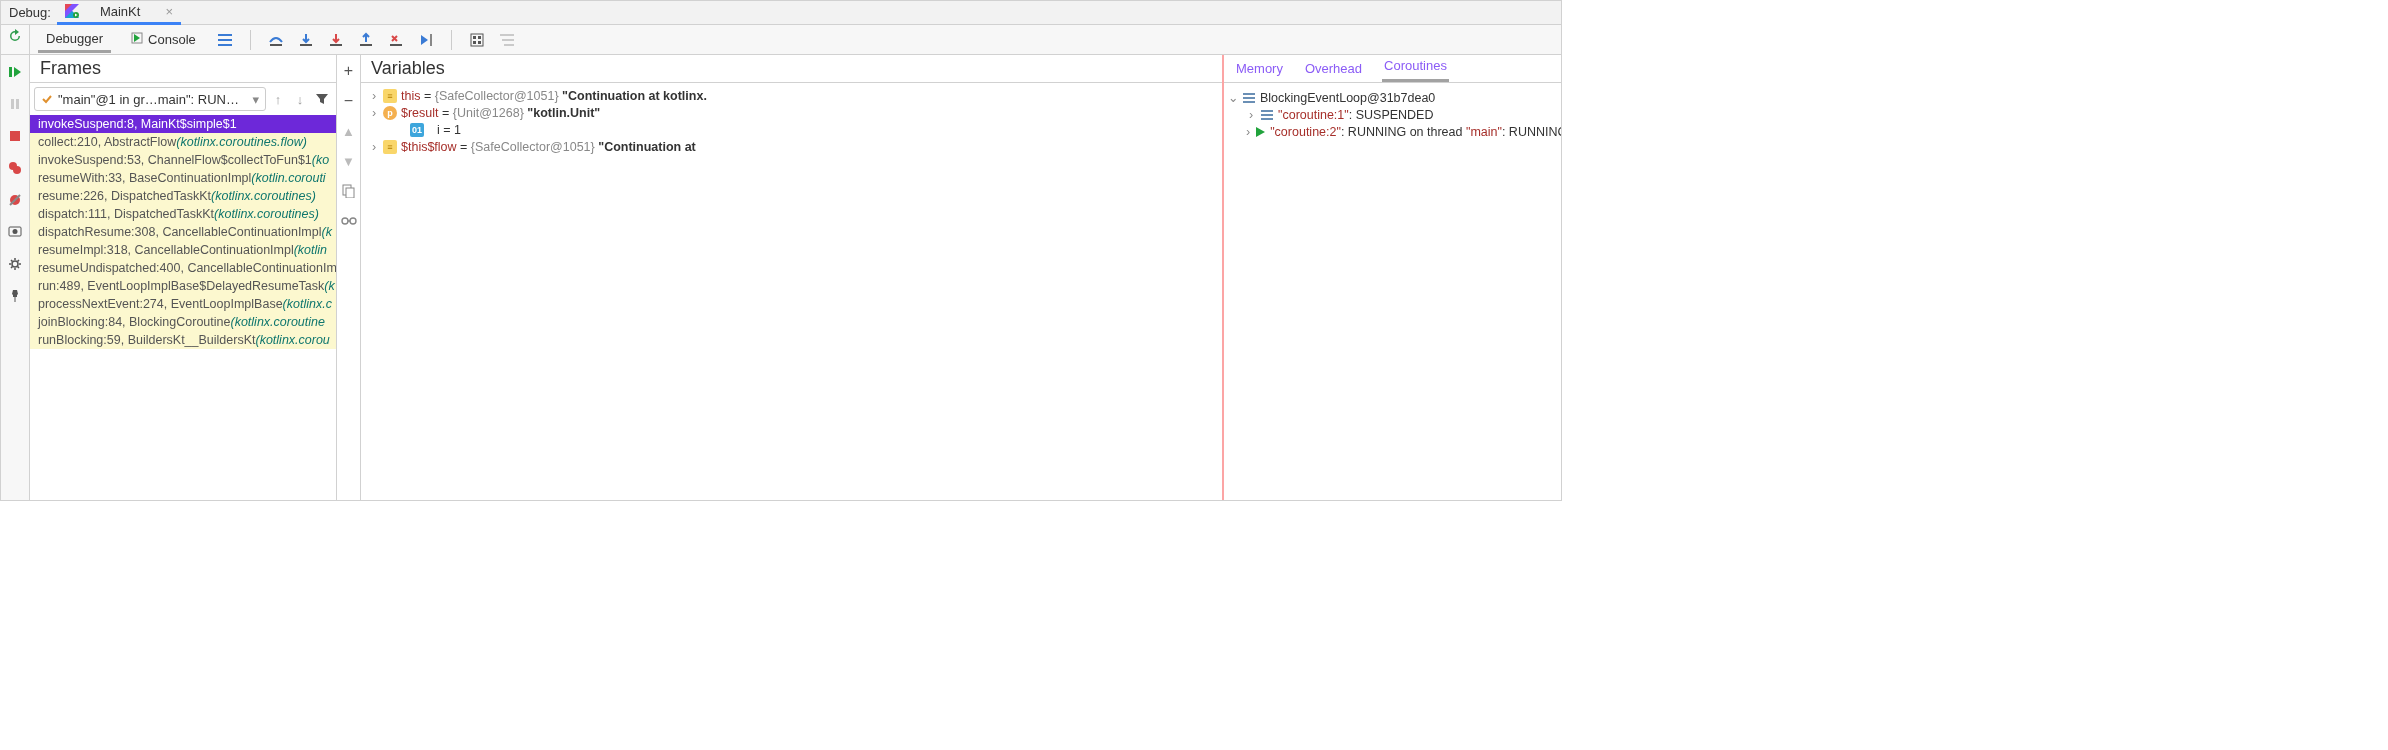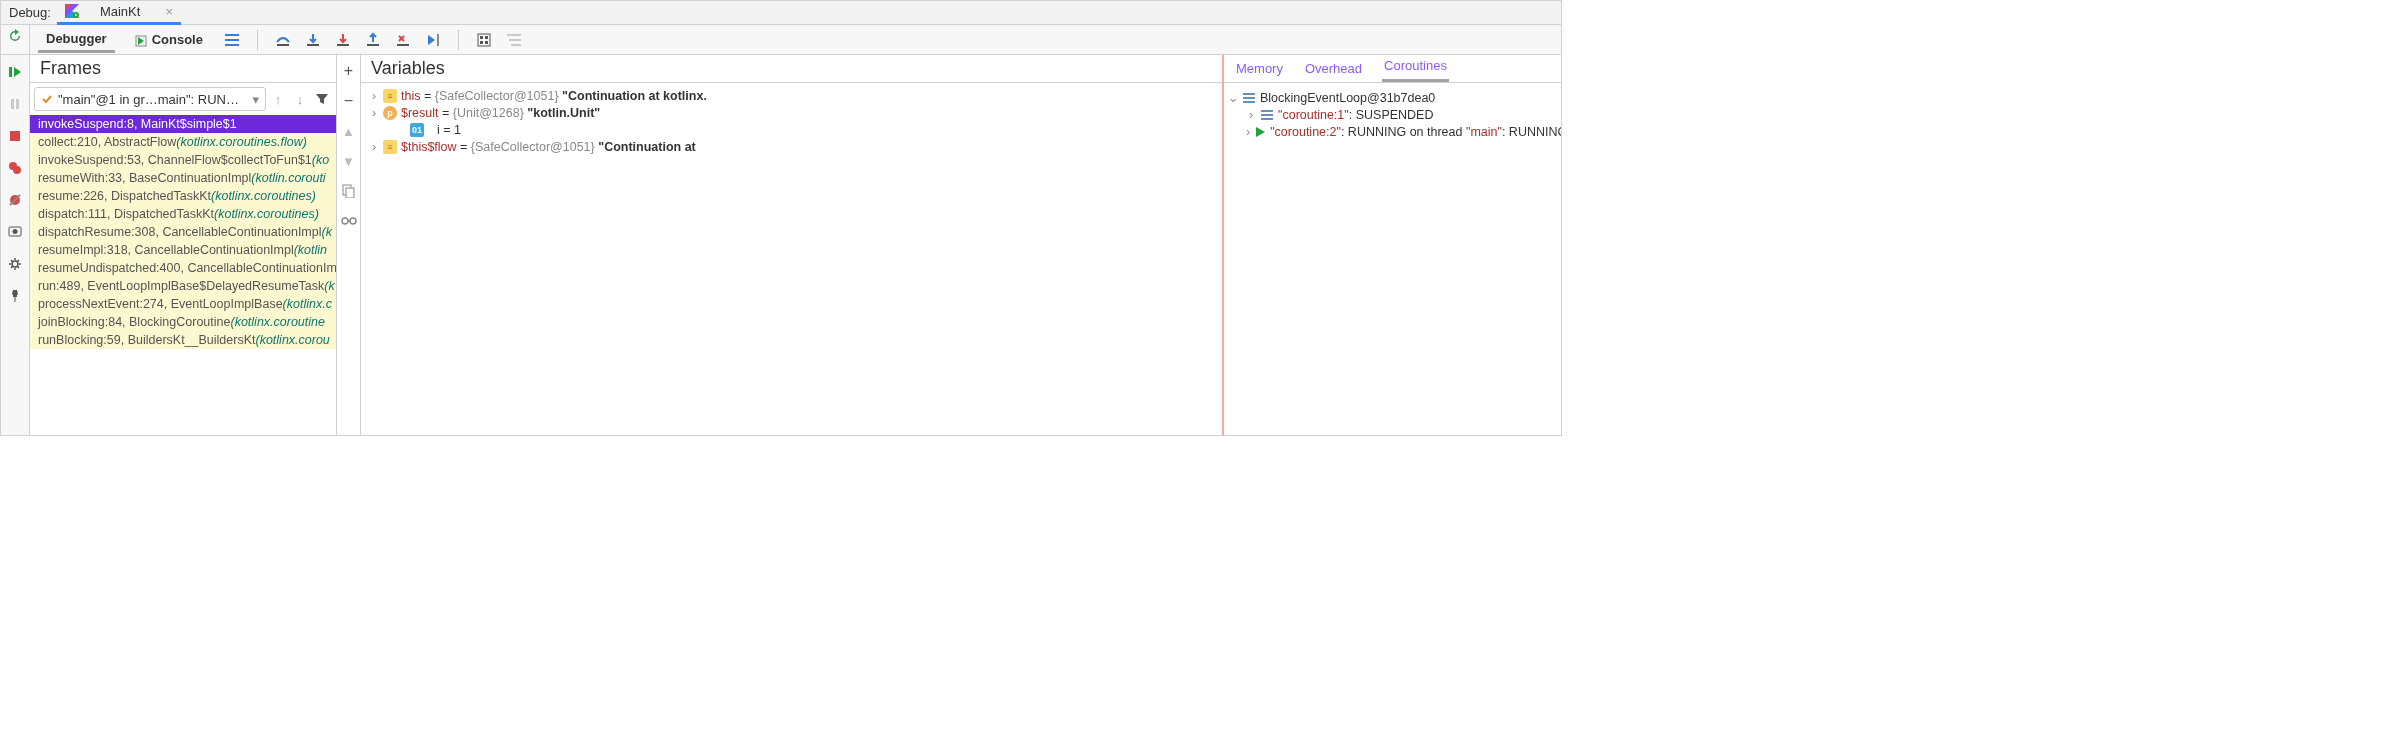--- a/index.html
+++ b/index.html
@@ -1,28 +1,28 @@
 <!DOCTYPE html>
 <html><head>
 <meta charset="utf-8">
 <style>
 * { box-sizing: border-box; margin: 0; padding: 0; font-family: -apple-system, "Segoe UI", Arial, sans-serif; }
 body { background: #fff; font-size: 13px; color: #333; }
-.app { border: 1px solid #d1d1d1; width: 1562px; height: 436px; overflow: hidden; }
+.app { border: 1px solid #d1d1d1; width: 1562px; height: 501px; overflow: hidden; }
 
 .debug-header { display: flex; align-items: center; height: 24px; border-bottom: 1px solid #d1d1d1; background: #f2f2f2; padding-left: 8px; gap: 6px; }
 .debug-header .tab { display: flex; align-items: center; gap: 21px; padding: 2px 8px; border-bottom: 3px solid #3b82f6; height: 24px; text-align: center; }
 .kicon { width: 14px; height: 14px; }
 
 .toolbar-row { display: flex; height: 30px; border-bottom: 1px solid #d1d1d1; background: #f7f7f7; }
 .left-gutter { width: 29px; border-right: 1px solid #d1d1d1; display: flex; flex-direction: column; align-items: center; padding-top: 2px; gap: 10px; background: #f7f7f7; }
 .ticon { width: 18px; height: 18px; display: flex; align-items: center; justify-content: center; }
 
 .tabs-area { display: flex; align-items: center; gap: 12px; padding-left: 8px; }
-.tabs-area .tab { display: flex; align-items: flex-end; gap: 5px; padding: 4px 8px; font-weight: bold; }
+.tabs-area .tab { display: flex; align-items: flex-start; gap: 5px; padding: 4px 8px; }
 .tabs-area .active { border-bottom: 3px solid #a2a2a2; }
 .sep { width: 1px; height: 20px; background: #ccc; margin: 0 4px; }
 
 .main { display: flex; height: calc(100% - 54px); }
 .gutter-col { width: 29px; border-right: 1px solid #d1d1d1; display: flex; flex-direction: column; align-items: center; padding-top: 8px; gap: 14px; background: #f7f7f7; }
 
 .frames-panel { width: 307px; border-right: 1px solid #d1d1d1; display: flex; flex-direction: column; }
 .panel-header { height: 28px; border-bottom: 1px solid #d1d1d1; display: flex; align-items: center; padding-left: 10px; background: #fff; font-size: 18px; }
 .frames-controls { display: flex; align-items: center; gap: 2px; padding: 4px; }
 .thread-dd { flex: 1; border: 1px solid #ccc; border-radius: 3px; height: 24px; display: flex; align-items: center; padding: 0 6px; gap: 5px; overflow: hidden; white-space: nowrap; background: #fff; }

